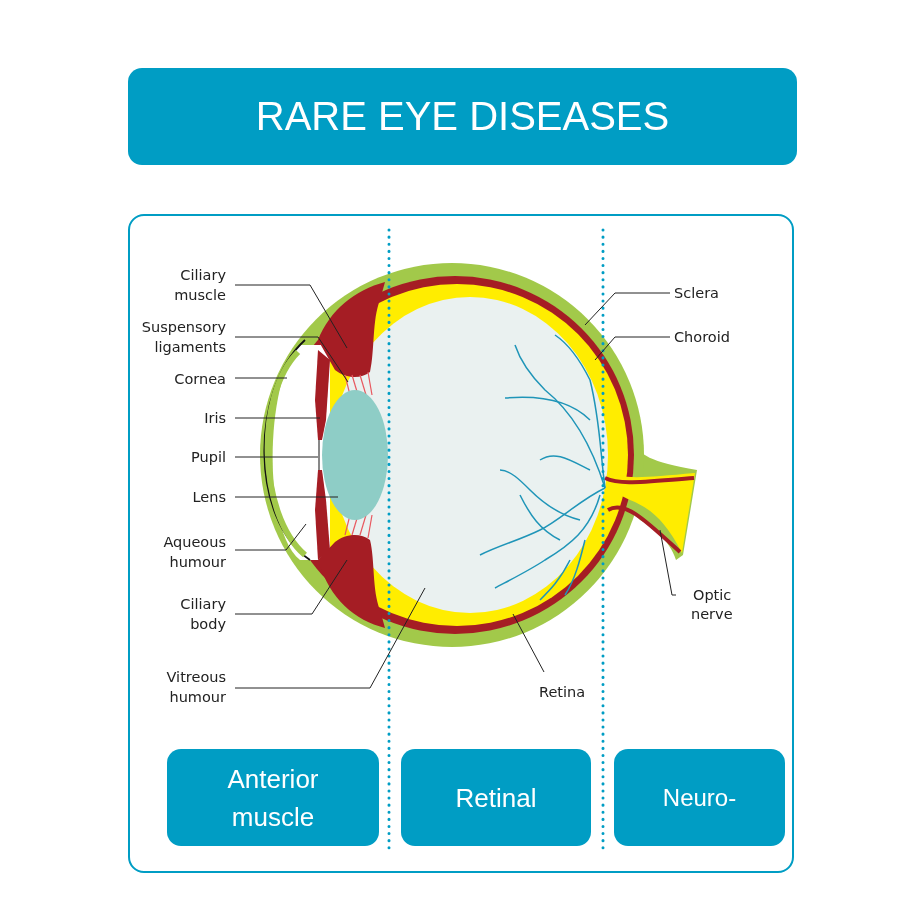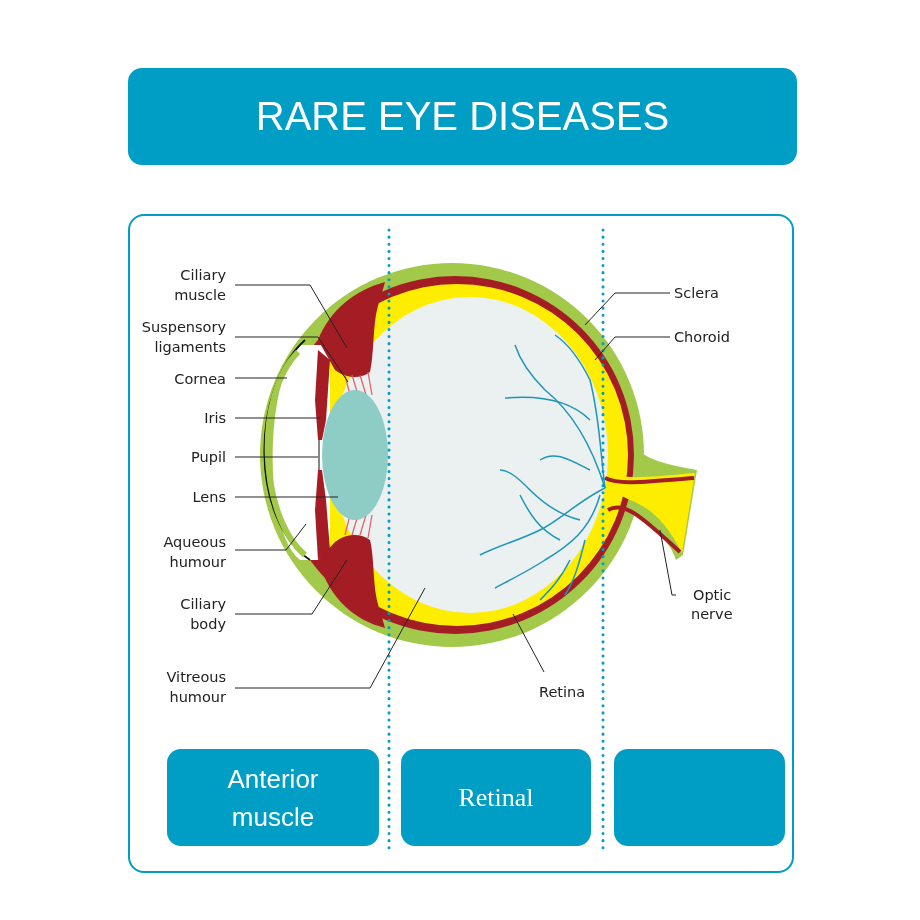--- a/index.html
+++ b/index.html
@@ -134,21 +134,22 @@
   </text>
   <text class="lbl" x="539" y="697">Retina</text>
 </svg>
 
 <div class="cat" style="left:167px; width:212px;">
   <div>
       <span>Anterior</span>
       <span>muscle</span>
     </div>
 </div>
-<div class="cat" style="left:401px; width:190px;font-family:Liberation Serif, serif;">
+<div class="cat" style="left:401px; width:190px;">
   <div>
       <span>Retinal</span>
     </div>
 </div>
 <div class="cat" style="left:614px; width:171px;">
   <div style="font-size:24px;">
+      <span>Neuro-</span>
     </div>
 </div>
 
 </body></html>

